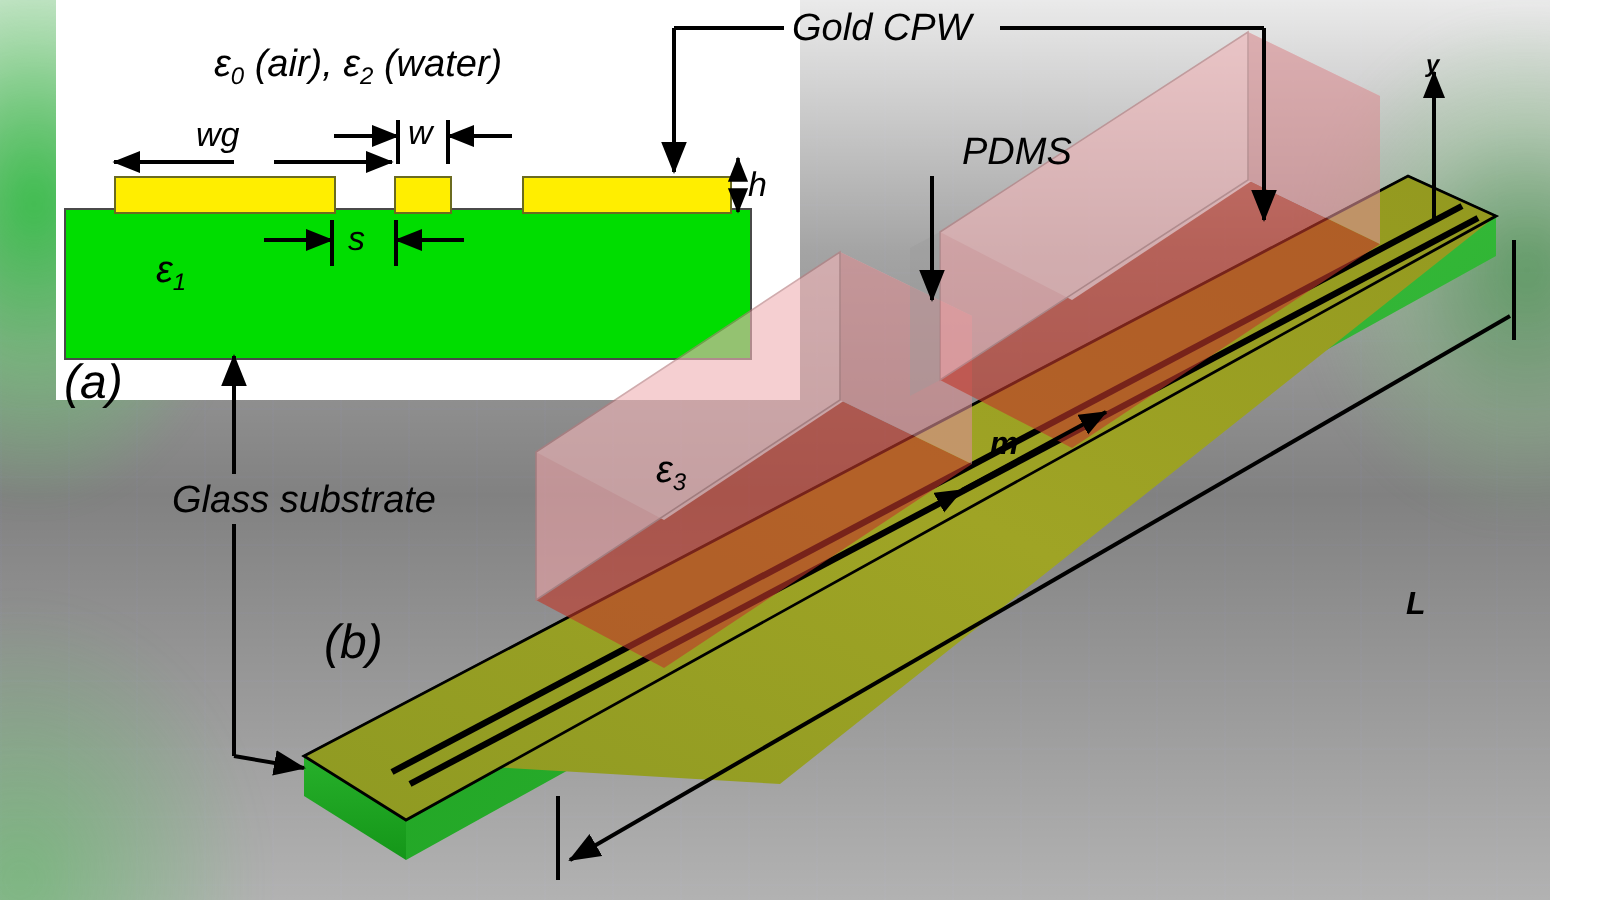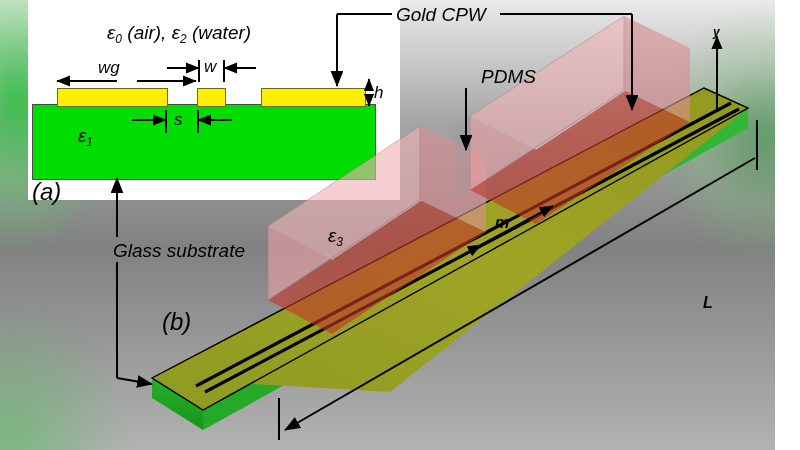--- a/index.html
+++ b/index.html
@@ -189,21 +189,21 @@
   <div class="txt lbl-dim" style="left:204px;top:57px;">w</div>
   <div class="txt lbl-dim" style="left:174px;top:110px;">s</div>
   <div class="txt lbl-dim" style="left:374px;top:83px;">h</div>
 
   <div class="txt lbl-eps" style="left:78px;top:115px;margin-top:10px;"><span>ε</span><span class="sup">1</span></div>
 
   <div class="txt lbl-panel" style="left:32px;top:178px;">(a)</div>
 
   <div class="txt lbl-lead" style="left:396px;top:4px;">Gold CPW</div>
   <div class="txt lbl-lead" style="left:437px;top:66px;margin-left:44px;">PDMS</div>
-  <div class="txt lbl-lead" style="left:113px;top:240px;">Glass substrate</div>
+  <div class="txt lbl-lead" style="left:86px;top:240px;">Glass substrate</div>
 
   <div class="txt lbl-eps" style="left:328px;top:225px;"><span>ε</span><span class="sup">3</span></div>
   <div class="txt lbl-bold" style="left:495px;top:214px;">m</div>
   <div class="txt lbl-bold" style="left:703px;top:294px;">L</div>
   <div class="txt lbl-axis" style="left:713px;top:25px;">y</div>
 
   <div class="txt lbl-panel" style="left:162px;top:308px;">(b)</div>
 
 </div>
 

